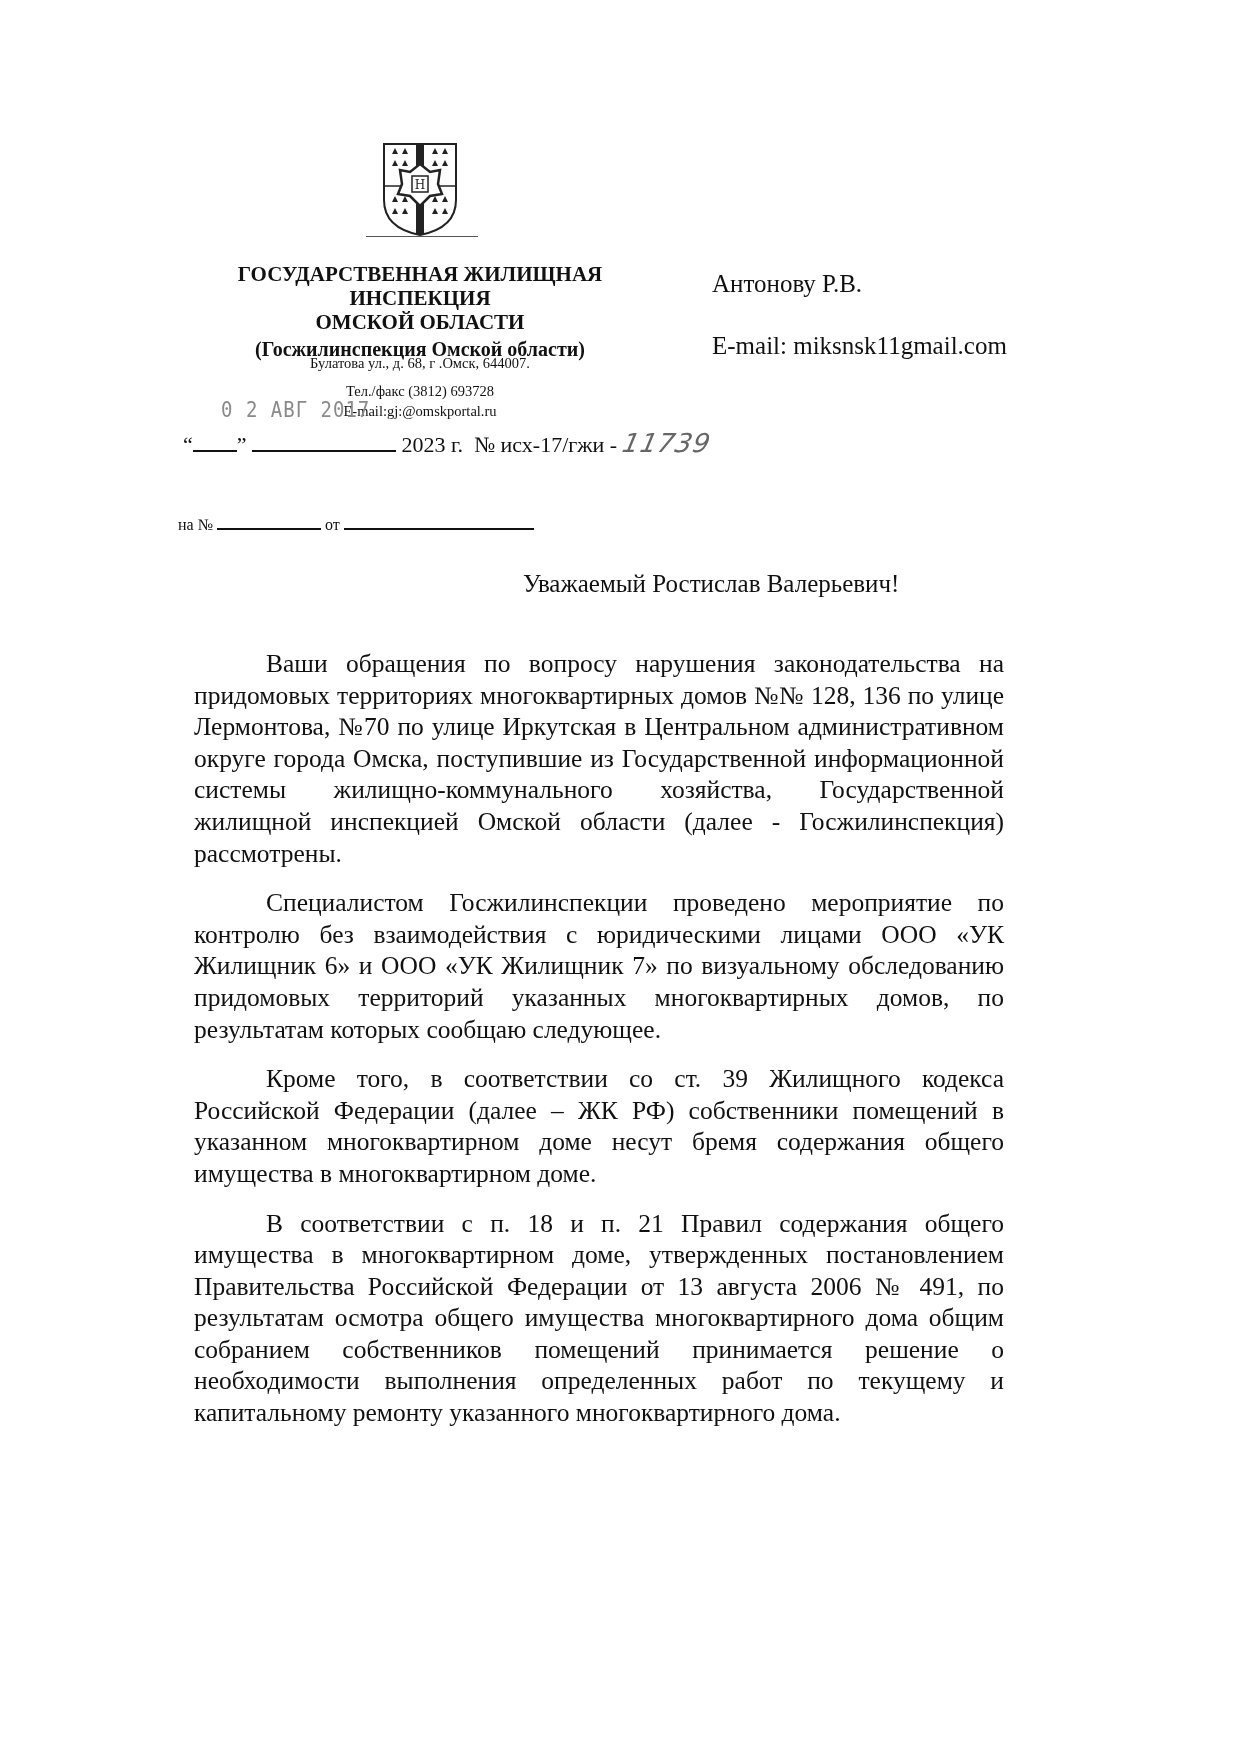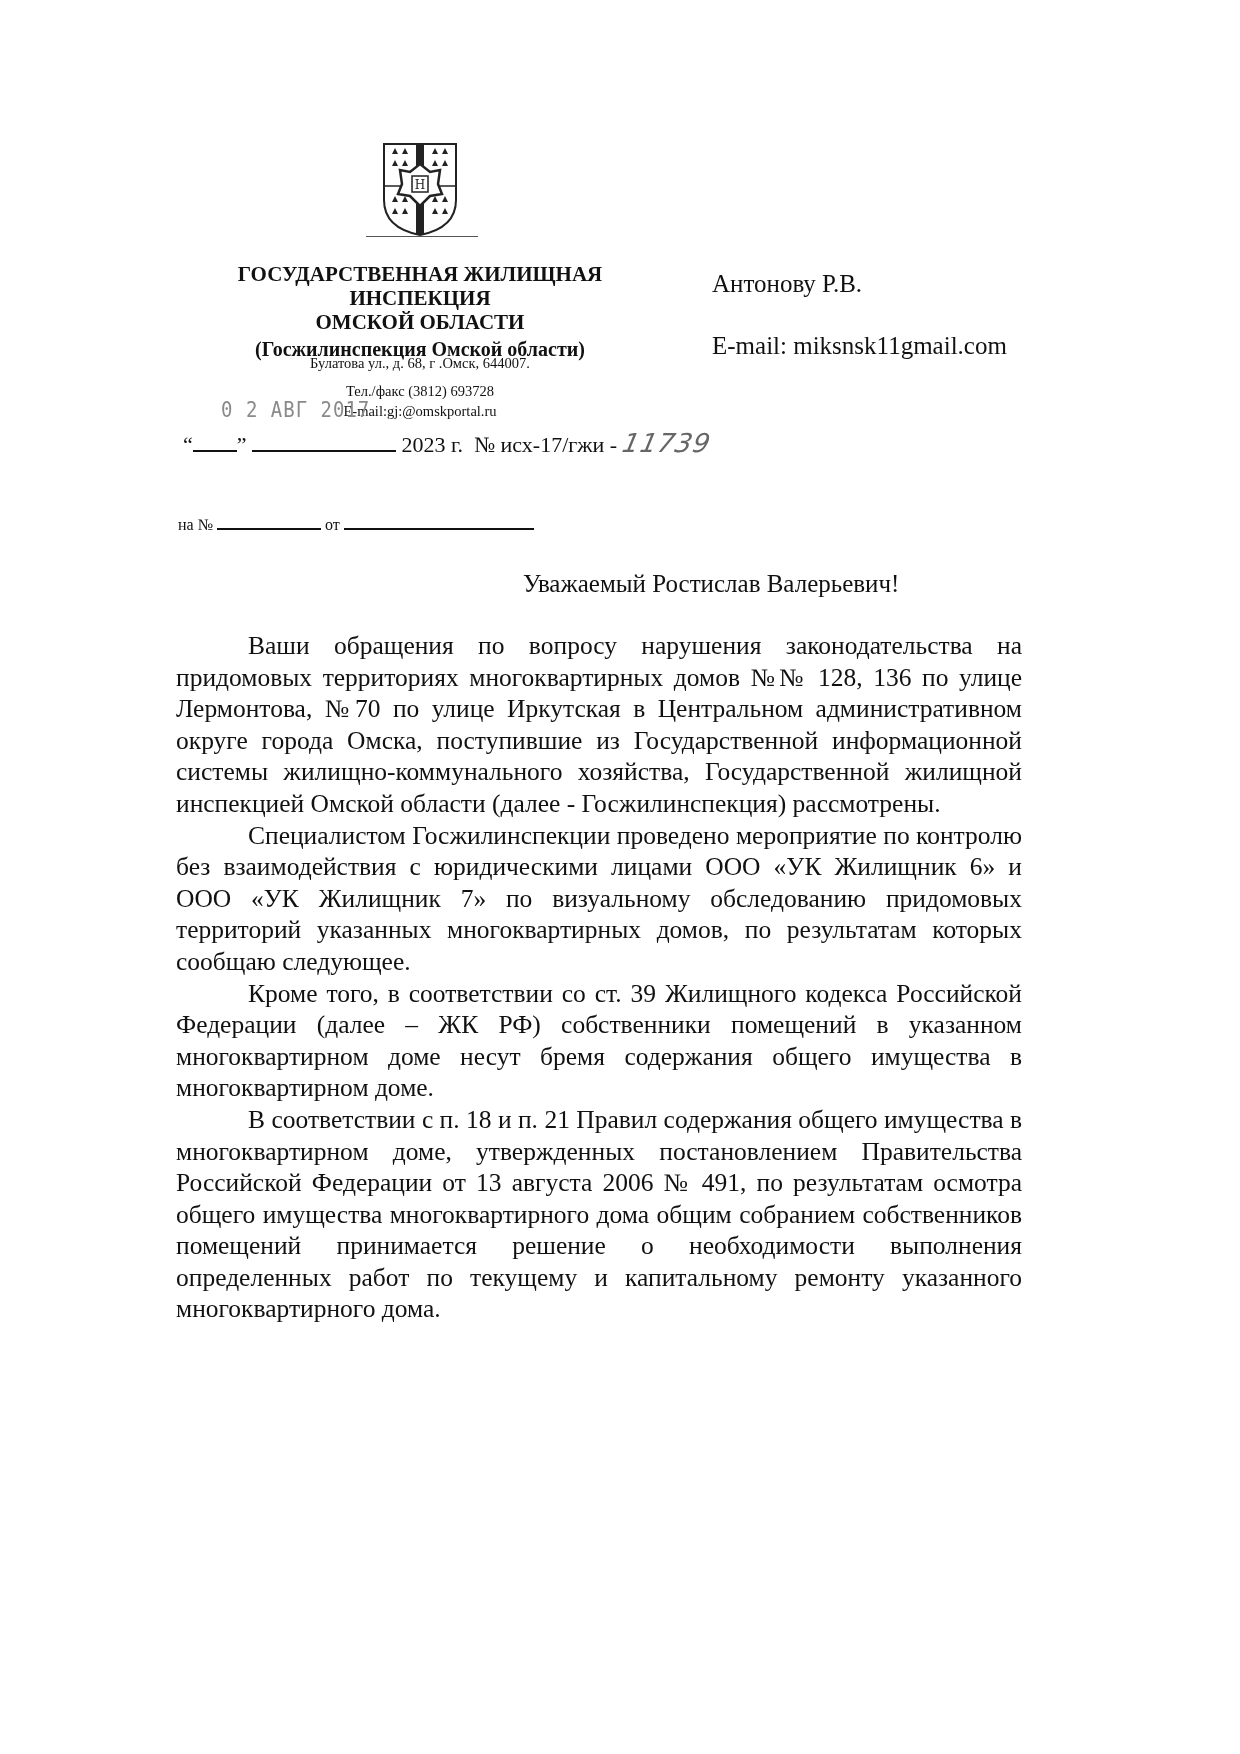--- a/index.html
+++ b/index.html
@@ -38,21 +38,21 @@
     .recip-2 { top: 332px; }
 
     
     .salutation { left: 523px; top: 570px; font-size: 25px; white-space: nowrap; }
 
     
     .body-text {
       left: 176px; top: 630px; width: 846px;
       font-size: 25.5px; line-height: 31.6px; text-align: justify;
     }
-    .body-text p { margin: 0; text-indent: 72px; }
+    .body-text p { margin: 18px; text-indent: 72px; }
   </style>
 </head>
 <body>
 
 <div class="abs crest">
   <svg width="80" height="98" viewBox="0 0 80 98">
     <path d="M4 4 H76 V60 Q76 88 40 95 Q4 88 4 60 Z" fill="#fff" stroke="#222" stroke-width="2"></path>
     <line x1="40" y1="4" x2="40" y2="95" stroke="#222" stroke-width="8"></line>
     <line x1="4" y1="46" x2="76" y2="46" stroke="#222" stroke-width="1.5"></line>
     <g fill="#222">

